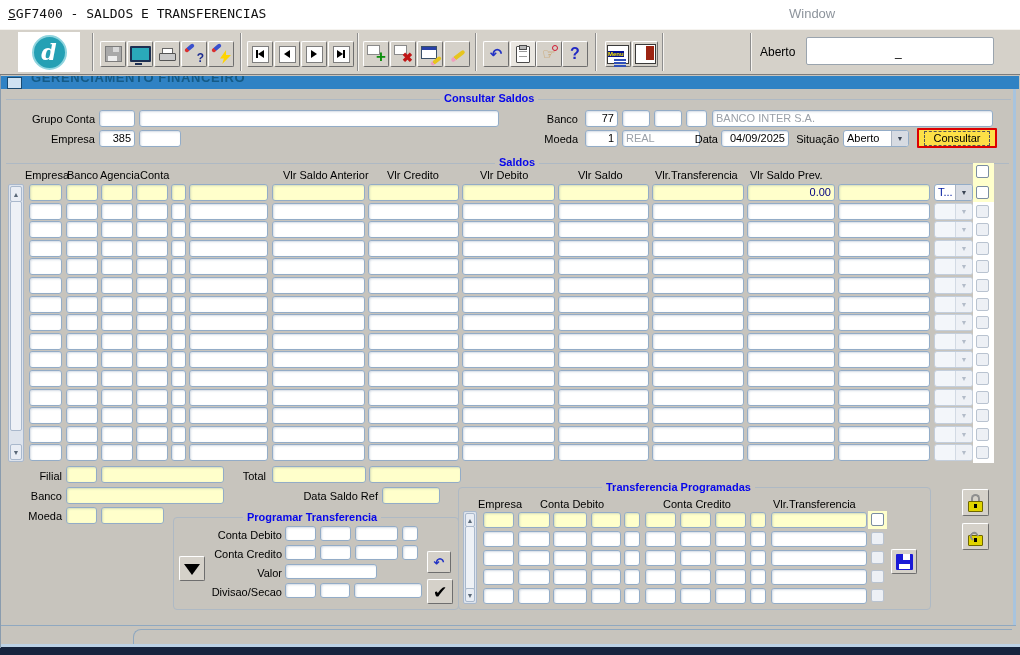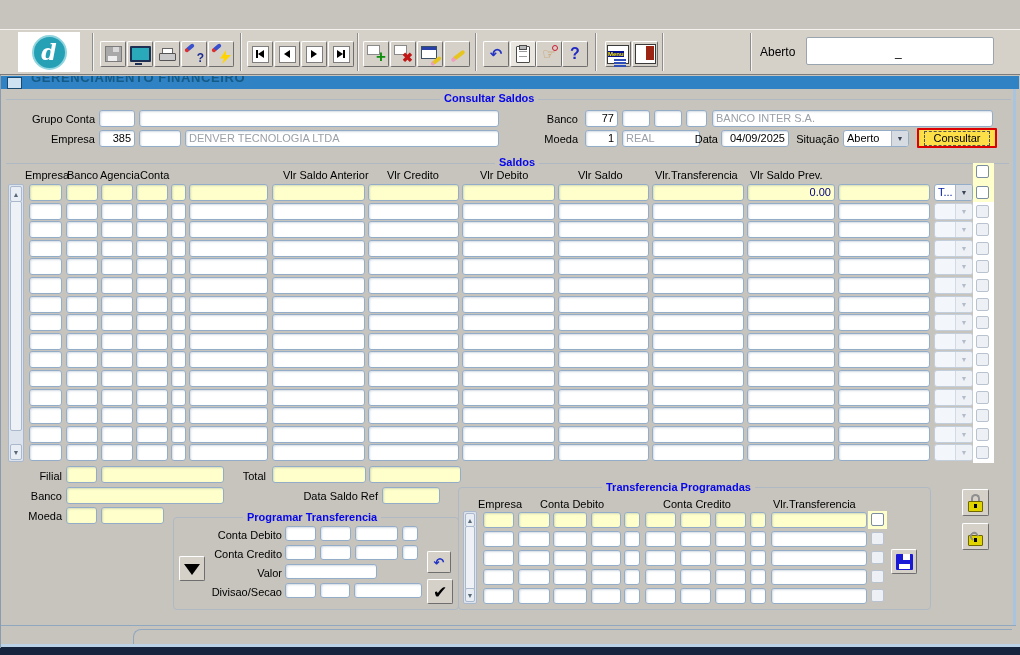--- a/index.html
+++ b/index.html
@@ -118,20 +118,24 @@
   .bottombar{position:absolute;left:0;top:647px;width:1020px;height:8px;background:#16243e}
   .botline{position:absolute;left:0;top:644px;width:1020px;height:3px;background:#bcd2e6}
   .edge-r{position:absolute;left:1013px;top:89px;width:3px;height:536px;background:#a8c4de}
   .edge-l{position:absolute;left:0;top:75px;width:1px;height:573px;background:#8a9cae}
 </style>
 </head>
 <body>
 
 <div id="app">
 
+  <div class="titlebar">
+    <span class="wtitle">SGF7400 - SALDOS E TRANSFERENCIAS</span>
+    <span class="wmenu">Window</span>
+  </div>
 
   <div class="toolbar">
     <div class="logo">
         <div class="circ">d</div>
       </div>
     <div class="sep" style="left:92px"></div>
     <div class="sep" style="left:240px"></div>
     <div class="sep" style="left:357px"></div>
     <div class="sep" style="left:475px"></div>
     <div class="sep" style="left:595px"></div>
@@ -247,21 +251,20 @@
   <span class="lblr" style="left:535px;top:113px;width:43px">Banco</span>
   <div class="fld ctr" style="left:585px;top:110px;width:33px">77</div>
   <div class="fld" style="left:622px;top:110px;width:28px"></div>
   <div class="fld" style="left:654px;top:110px;width:28px"></div>
   <div class="fld" style="left:686px;top:110px;width:21px"></div>
   <div class="fld gt" style="left:712px;top:110px;width:281px">BANCO INTER S.A.</div>
 
   <span class="lblr" style="left:20px;top:133px;width:75px">Empresa</span>
   <div class="fld ctr" style="left:99px;top:130px;width:36px">385</div>
   <div class="fld" style="left:139px;top:130px;width:42px"></div>
-  <div class="fld gt" style="left:185px;top:130px;width:314px">DENVER TECNOLOGIA LTDA</div>
 
   <span class="lblr" style="left:535px;top:133px;width:43px">Moeda</span>
   <div class="fld ctr" style="left:585px;top:130px;width:33px">1</div>
   <div class="fld gt" style="left:622px;top:130px;width:78px">REAL</div>
   <span class="lblr" style="left:694px;top:133px;width:24px">Data</span>
   <div class="fld ctr" style="left:721px;top:130px;width:68px">04/09/2025</div>
   <span class="lblr" style="left:793px;top:133px;width:46px">Situação</span>
   <div class="dd" style="left:843px;top:130px;width:66px;height:17px">
     <span class="dd-t" style="color:#000">Aberto</span>
     <span class="dd-a">▼</span>

